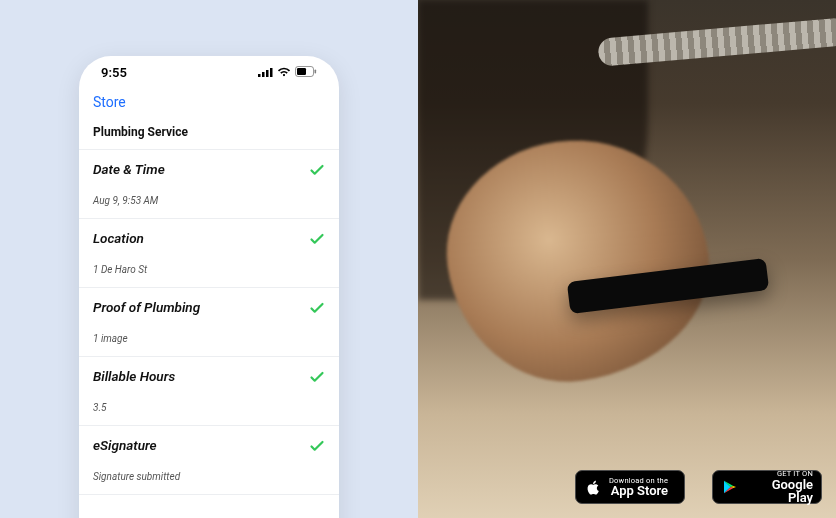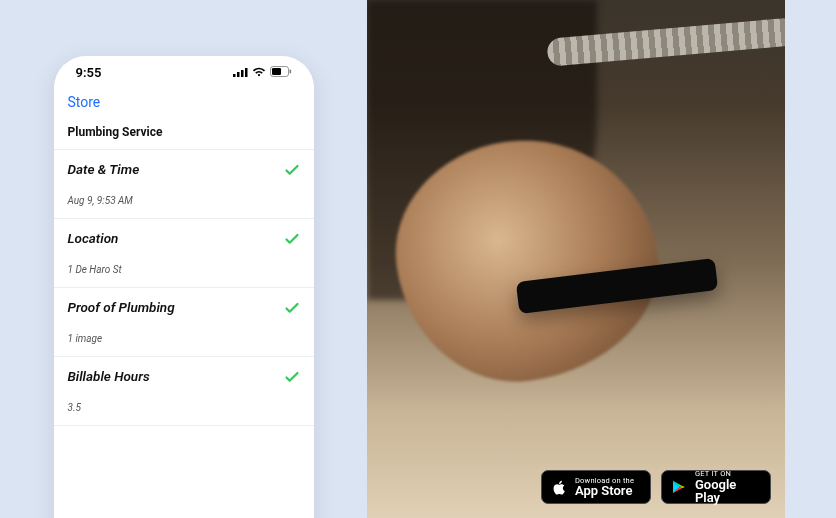--- a/index.html
+++ b/index.html
@@ -3,21 +3,21 @@
 <meta charset="utf-8">
 <style>
   * { margin: 0; padding: 0; box-sizing: border-box; -webkit-font-smoothing: antialiased; }
   body {
     font-family: -apple-system, BlinkMacSystemFont, "Segoe UI", Roboto, Helvetica, Arial, sans-serif;
     width: 836px; height: 518px; overflow: hidden;
     display: flex;
     background: #dbe4f3;
   }
   .left-pane {
-    width: 367px; height: 518px;
+    width: 418px; height: 518px;
     background: #dbe4f3;
     position: relative;
     display: flex; justify-content: center;
   }
   .right-pane {
     width: 418px; height: 518px;
     background: linear-gradient(180deg,#3b342b 0%,#463a2d 20%,#7e6b54 50%,#c9b597 80%,#e0d0b5 100%);
     position: relative;
     overflow: hidden;
   }
@@ -97,21 +97,21 @@
   .row-value { font-size:10px; color:#555; margin-top:18px; }
   .check {
     position:absolute; right:14px; top:12px;
     width:16px; height:16px; color:#34c759;
   }
 
   
   .badges {
     position:absolute;
     right:14px; bottom:14px;
-    display:flex; gap:10px;
+    display:flex; gap:27px;text-align:right;
   }
   .badge {
     background:#000;
     color:#fff;
     border:1px solid #4b4b4b;
     border-radius:7px;
     width:110px;
     height:34px;
     display:flex;
     align-items:center;
@@ -197,20 +197,29 @@
       <div class="row">
         <div class="row-label">Billable Hours</div>
         <div class="row-value">3.5</div>
         <span class="check">
           <svg width="16" height="16" viewBox="0 0 16 16">
               <path d="M2.5 8.5l3.2 3.2L13.5 4" stroke="#34c759" stroke-width="2.2" fill="none" stroke-linecap="round" stroke-linejoin="round"></path>
             </svg>
         </span>
       </div>
 
+      <div class="row">
+        <div class="row-label">eSignature</div>
+        <div class="row-value">Signature submitted</div>
+        <span class="check">
+          <svg width="16" height="16" viewBox="0 0 16 16">
+              <path d="M2.5 8.5l3.2 3.2L13.5 4" stroke="#34c759" stroke-width="2.2" fill="none" stroke-linecap="round" stroke-linejoin="round"></path>
+            </svg>
+        </span>
+      </div>
 
     </div>
 
   </div>
 </div>
 
 <div class="right-pane">
   <div class="photo-dark"></div>
   <div class="photo-cable"></div>
   <div class="photo-blob1"></div>

